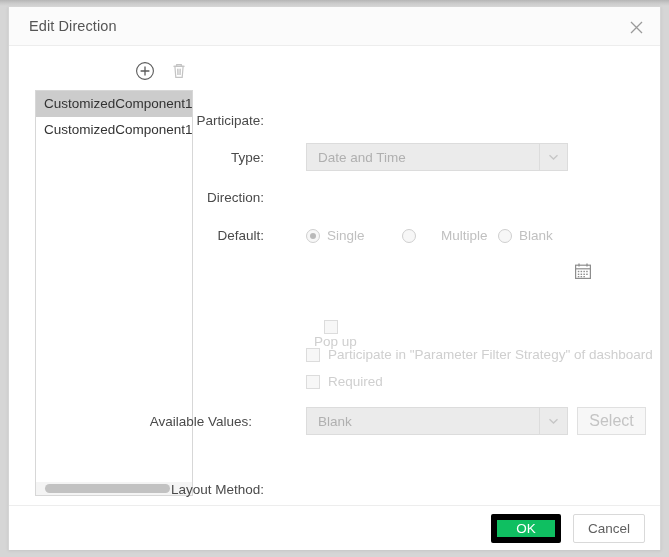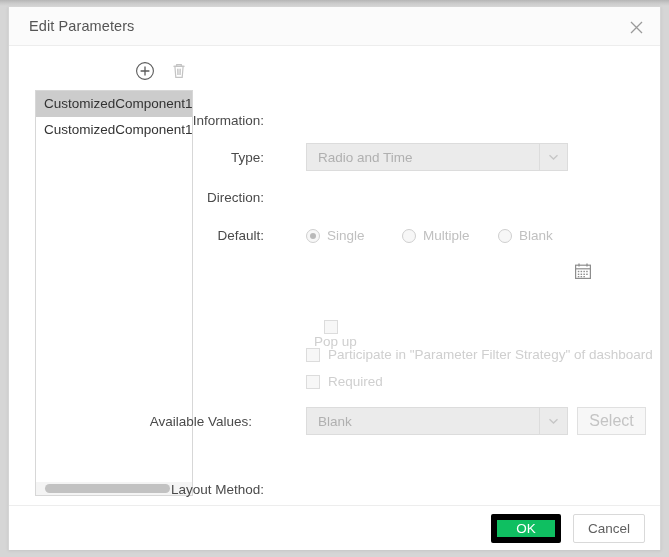--- a/index.html
+++ b/index.html
@@ -311,21 +311,21 @@
     border: 1px solid #d9d9d9;
   }
 </style>
 </head>
 <body>
 
 <div id="window">
   <div id="dialog">
 
     <div id="titlebar">
-      <div id="dialog-title">Edit Parameters</div>
+      <div id="dialog-title">Edit Direction</div>
       <div id="close-btn">
         <svg width="15" height="15" viewBox="0 0 15 15">
           <path d="M2,2 L13,13 M13,2 L2,13" stroke="#9a9a9a" stroke-width="1.3" fill="none"></path>
         </svg>
       </div>
     </div>
 
     <div id="body">
 
       <div id="list-toolbar">
@@ -348,42 +348,42 @@
       <div id="param-list">
         <div class="param-item selected">CustomizedComponent1_E</div>
         <div class="param-item">CustomizedComponent1_S</div>
         <div id="list-hscroll">
           <div id="list-hscroll-thumb"></div>
         </div>
       </div>
 
       <div id="form">
 
-        <div class="row-label" style="left:150px; top:67px; width:105px;">Information:</div>
+        <div class="row-label" style="left:150px; top:67px; width:105px;">Participate:</div>
 
         <div class="row-label" style="left:150px; top:104px; width:105px;">Type:</div>
         <div class="sel" style="left:297px; top:97px; width:262px;">
-          <div class="sel-value">Radio and Time</div>
+          <div class="sel-value">Date and Time</div>
           <div class="sel-arrow">
             <svg width="11" height="8" viewBox="0 0 11 8">
               <path d="M1.5,2.3 L5.5,6 L9.5,2.3" fill="none" stroke="#c6c6c6" stroke-width="1.4"></path>
             </svg>
           </div>
         </div>
 
         <div class="row-label" style="left:150px; top:144px; width:105px;">Direction:</div>
 
         <div class="row-label" style="left:150px; top:182px; width:105px;">Default:</div>
 
         <div class="radio-group" style="left:297px; top:182px;">
           <div class="radio-opt checked" style="width:96px;">
             <span class="radio-mark"></span>
             <span class="radio-label">Single</span>
           </div>
-          <div class="radio-opt" style="width:96px;">
+          <div class="radio-opt" style="width:96px;gap:18px;">
             <span class="radio-mark"></span>
             <span class="radio-label">Multiple</span>
           </div>
           <div class="radio-opt">
             <span class="radio-mark"></span>
             <span class="radio-label">Blank</span>
           </div>
         </div>
 
         <div id="calendar-icon" style="left:565px; top:216px;">

